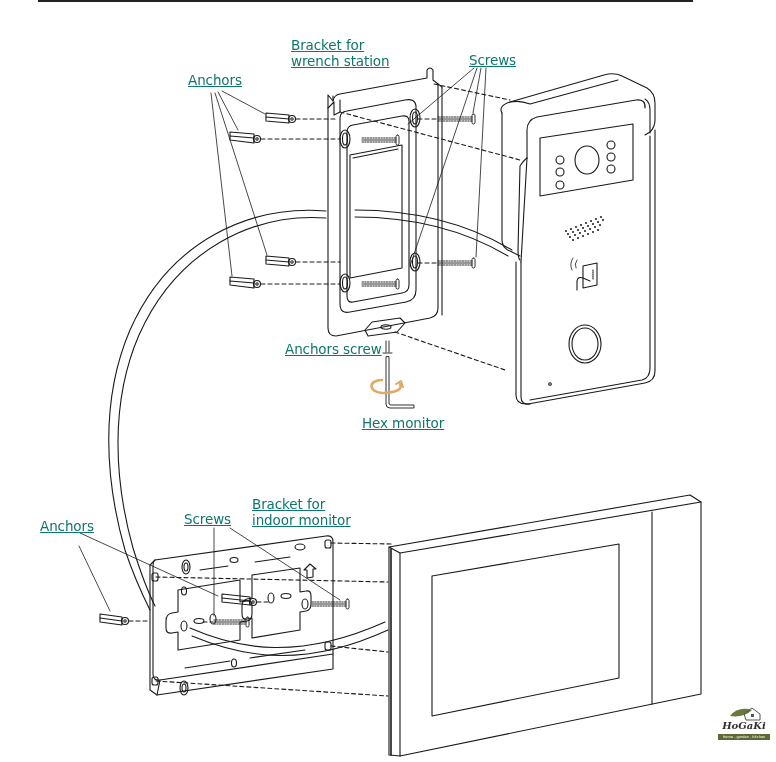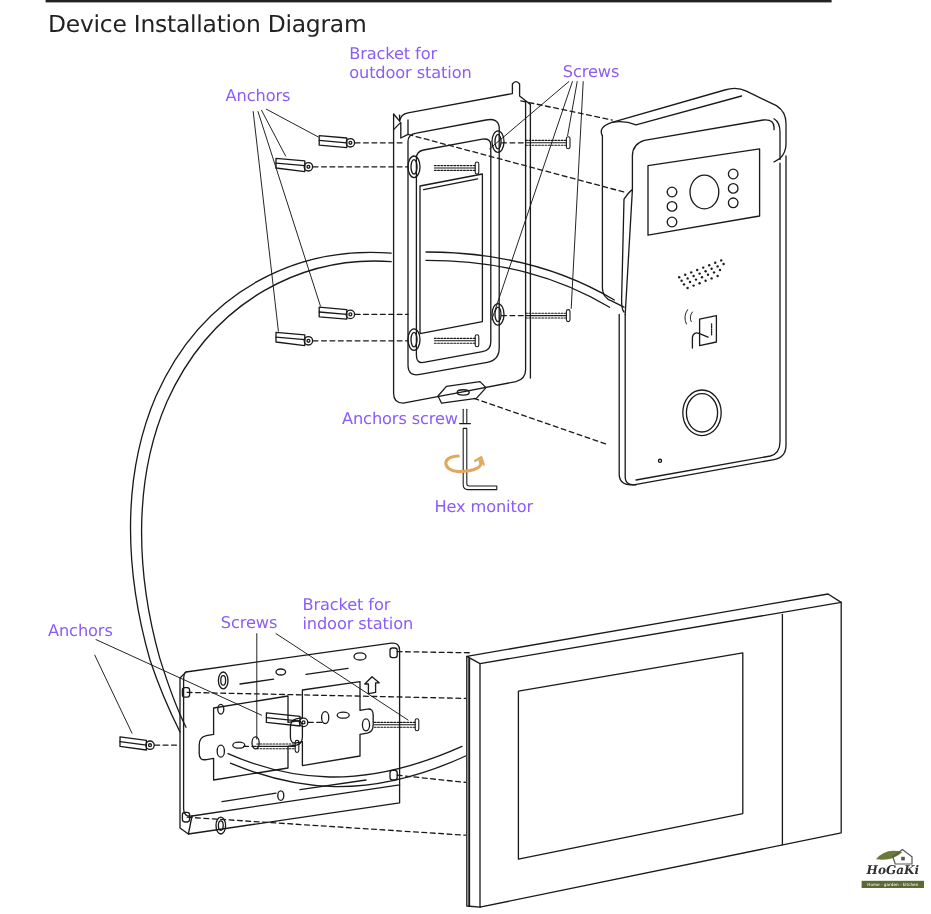--- a/index.html
+++ b/index.html
@@ -1,31 +1,30 @@
 <!DOCTYPE html>
 <html><head>
 <meta charset="utf-8">
 <style>
   html, body { margin: 0; padding: 0; background: #ffffff; }
   body { width: 776px; height: 762px; position: relative; overflow: hidden; font-family: "DejaVu Sans", sans-serif; color: #2a2a2a; }
   #stage { position: absolute; left: 0; top: 0; width: 776px; height: 762px; }
-  .lbl { position: absolute; font-size: 13.5px; line-height: 15px; color: #8b5cf6; white-space: nowrap; letter-spacing: -0.1px; }
+  .lbl { position: absolute; font-size: 13.5px; line-height: 15px; color: #0f766e; white-space: nowrap; letter-spacing: -0.1px; text-decoration: underline; }
   .title { position: absolute; left: 40px; top: 9px; font-size: 19.5px; color: #222; letter-spacing: -0.2px; }
   .topline { position: absolute; left: 38px; top: 0px; width: 655px; height: 1.5px; background: #222; }
   svg line, svg path, svg rect, svg ellipse, svg circle, svg polyline, svg polygon { vector-effect: non-scaling-stroke; }
   .logo { position: absolute; left: 716px; top: 704px; width: 56px; height: 46px; }
   .logo-name { position: absolute; left: 0; top: 16px; width: 56px; text-align: center; font-family: "DejaVu Serif", serif; font-style: italic; font-weight: bold; font-size: 10px; color: #2f2f2f; }
   .logo-tag { position: absolute; left: 2px; top: 30px; width: 52px; height: 6px; background: #5b6a34; color: #fff; font-size: 3.5px; line-height: 6px; text-align: center; white-space: nowrap; overflow: hidden; }
 </style>
 </head>
 <body>
 
 <div id="stage">
   <div class="topline"></div>
-  <div class="title">Device Installation Diagram</div>
 
   <svg width="776" height="762" viewBox="0 0 776 762" style="position:absolute;left:0;top:0" fill="none" stroke="#1a1a1a" stroke-width="1.1" stroke-linecap="round" stroke-linejoin="round">
 
     <g>
       <path d="M 326 211 C 250 205, 170 240, 130 330 C 100 400, 105 480, 125 550 C 135 580, 145 600, 150 610"></path>
       <path d="M 326 218 C 255 213, 178 248, 139 335 C 110 402, 114 480, 133 548 C 142 577, 150 596, 155 606"></path>
       <path d="M 355 210 C 420 210, 470 225, 512 250"></path>
       <path d="M 355 217 C 418 217, 466 231, 508 256"></path>
 
       <path d="M 190 628 C 240 650, 300 660, 385 622"></path>
@@ -301,30 +300,30 @@
       <path d="M 400 553 L 400 756 L 701 694 L 701 502"></path>
       <path d="M 391 549 L 391 755" stroke-width="1.6"></path>
 
       <path d="M 432 576 L 619 544 L 619 678 L 432 716 Z"></path>
 
       <line x1="652" y1="512" x2="652" y2="704"></line>
     </g>
   </svg>
 
   <div class="lbl" style="left:291px;top:38px;">Bracket for</div>
-  <div class="lbl" style="left:291px;top:54px;">outdoor station</div>
+  <div class="lbl" style="left:291px;top:54px;">wrench station</div>
   <div class="lbl" style="left:188px;top:73px;">Anchors</div>
   <div class="lbl" style="left:469px;top:53px;">Screws</div>
   <div class="lbl" style="left:285px;top:342px;">Anchors screw</div>
   <div class="lbl" style="left:362px;top:416px;">Hex monitor</div>
 
   <div class="lbl" style="left:40px;top:519px;">Anchors</div>
   <div class="lbl" style="left:184px;top:512px;">Screws</div>
   <div class="lbl" style="left:252px;top:497px;">Bracket for</div>
-  <div class="lbl" style="left:252px;top:513px;">indoor station</div>
+  <div class="lbl" style="left:252px;top:513px;">indoor monitor</div>
 
   <div class="logo">
     <svg width="56" height="18" viewBox="0 0 56 18" style="position:absolute;left:0;top:0">
       <path d="M 14 12 Q 22 2 36 6 Q 28 14 14 12 Z" fill="#6b7a3c"></path>
       <path d="M 28 10 L 36 4 L 44 10 L 44 16 L 30 16 Z" fill="none" stroke="#555" stroke-width="1"></path>
       <rect x="35" y="10" width="3" height="3" fill="#555"></rect>
     </svg>
     <div class="logo-name">HoGaKi</div>
     <div class="logo-tag">Home - garden - kitchen</div>
   </div>

